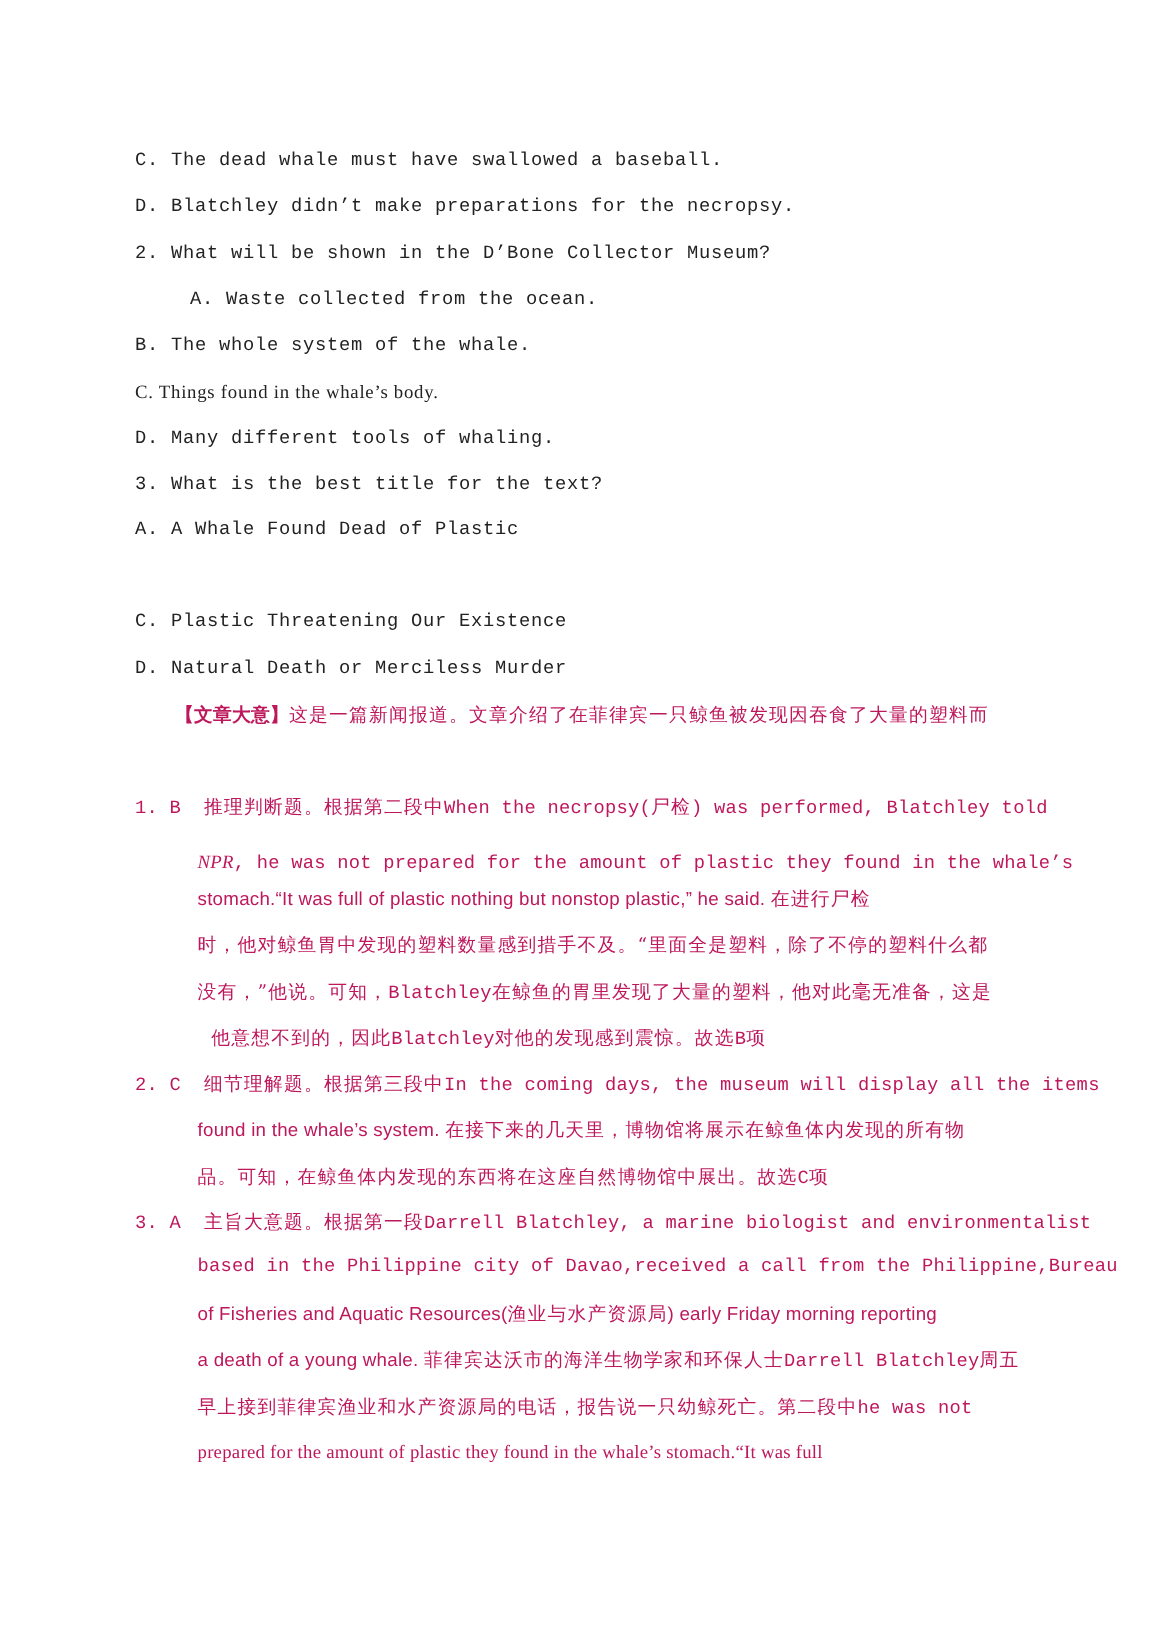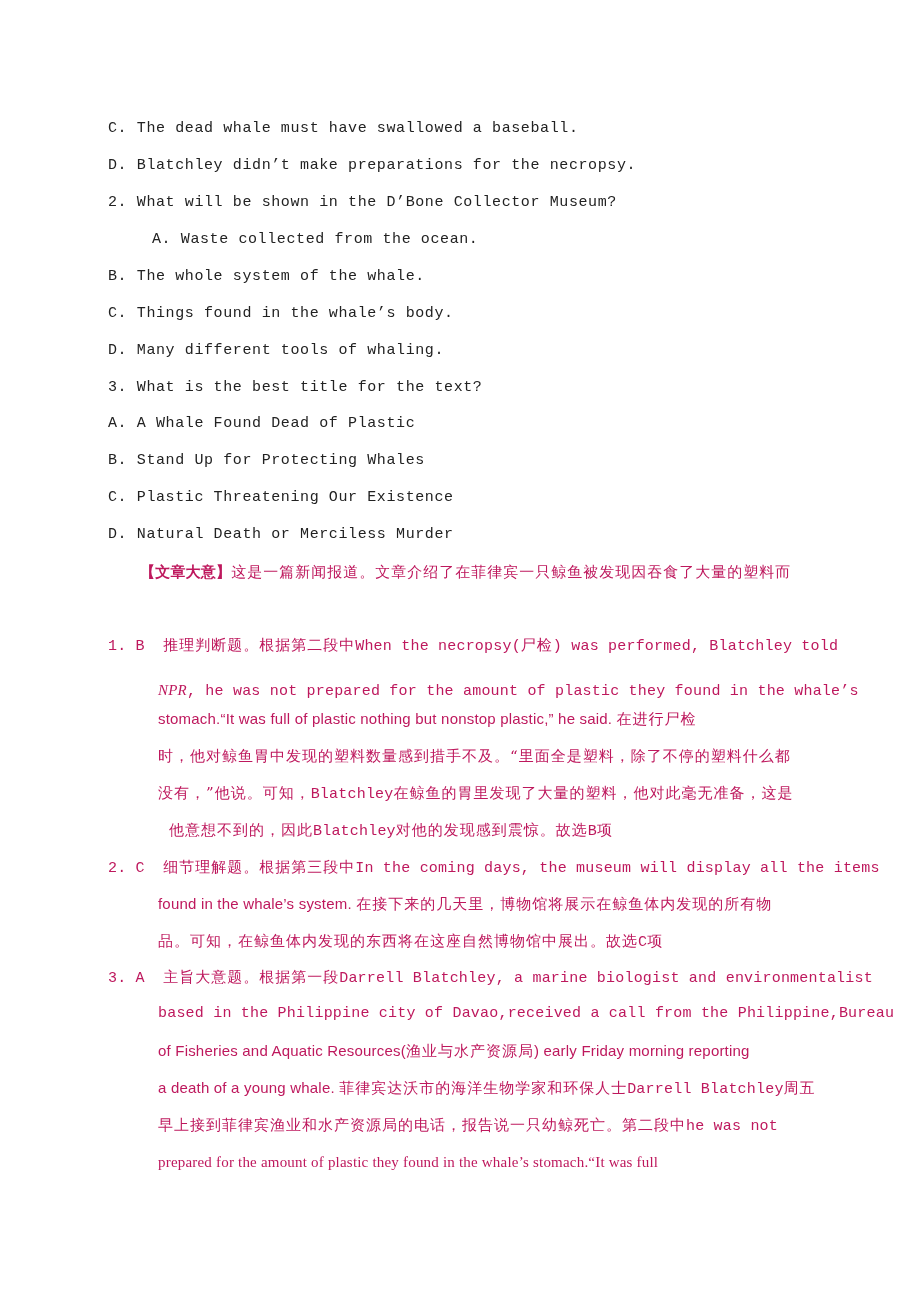--- a/index.html
+++ b/index.html
@@ -60,26 +60,25 @@
 <body>
 
 <div class="page">
 
   <div class="line mono" style="left:108px; top:119px;"><span>C.</span> <span>The dead whale must have swallowed a baseball.</span></div>
   <div class="line mono" style="left:108px; top:156px;"><span>D.</span> <span>Blatchley didn’t make preparations for the necropsy.</span></div>
 
   <div class="line mono" style="left:108px; top:193px;"><span>2.</span> <span>What will be shown in the D’Bone Collector Museum?</span></div>
   <div class="line mono" style="left:108px; top:230px;margin-left:44px;"><span>A.</span> <span>Waste collected from the ocean.</span></div>
   <div class="line mono" style="left:108px; top:267px;"><span>B.</span> <span>The whole system of the whale.</span></div>
-  <div class="line mono" style="left:108px; top:304px;"><span>C.</span> <span>Things found in the whale’s body.</span></div>
+  <div class="line mono" style="left:108px; top:304px;font-family:Liberation Serif, serif;"><span>C.</span> <span>Things found in the whale’s body.</span></div>
   <div class="line mono" style="left:108px; top:341px;"><span>D.</span> <span>Many different tools of whaling.</span></div>
 
   <div class="line mono" style="left:108px; top:378px;"><span>3.</span> <span>What is the best title for the text?</span></div>
   <div class="line mono" style="left:108px; top:414px;"><span>A.</span> <span>A Whale Found Dead of Plastic</span></div>
-  <div class="line mono" style="left:108px; top:451px;"><span>B.</span> <span>Stand Up for Protecting Whales</span></div>
   <div class="line mono" style="left:108px; top:488px;"><span>C.</span> <span>Plastic Threatening Our Existence</span></div>
   <div class="line mono" style="left:108px; top:525px;"><span>D.</span> <span>Natural Death or Merciless Murder</span></div>
 
   <div class="line red" style="left:140px; top:562px;"><span class="heading-bold">【文章大意】</span><span class="cjk">这是一篇新闻报道。文章介绍了在菲律宾一只鲸鱼被发现因吞食了大量的塑料而</span></div>
 
   <div class="line red" style="left:108px; top:635px;"><span>1. B</span>  <span class="cjk">推理判断题。根据第二段中</span><span>When the necropsy(</span><span class="cjk">尸检</span><span>) was performed, Blatchley told</span></div>
   <div class="line red" style="left:158px; top:680px;"><span class="italic">NPR</span><span>, he was not prepared for the amount of plastic they found in the whale’s</span></div>
   <div class="line red" style="left:158px; top:746px;"><span class="cjk">时，他对鲸鱼胃中发现的塑料数量感到措手不及。“里面全是塑料，除了不停的塑料什么都</span></div>
   <div class="line red" style="left:158px; top:709px;"><span class="narrow">stomach.“It was full of plastic nothing but nonstop plastic,” he said. </span><span class="cjk">在进行尸检</span></div>
   <div class="line red" style="left:158px; top:783px;"><span class="cjk">没有，”他说。可知，</span><span>Blatchley</span><span class="cjk">在鲸鱼的胃里发现了大量的塑料，他对此毫无准备，这是</span></div>

